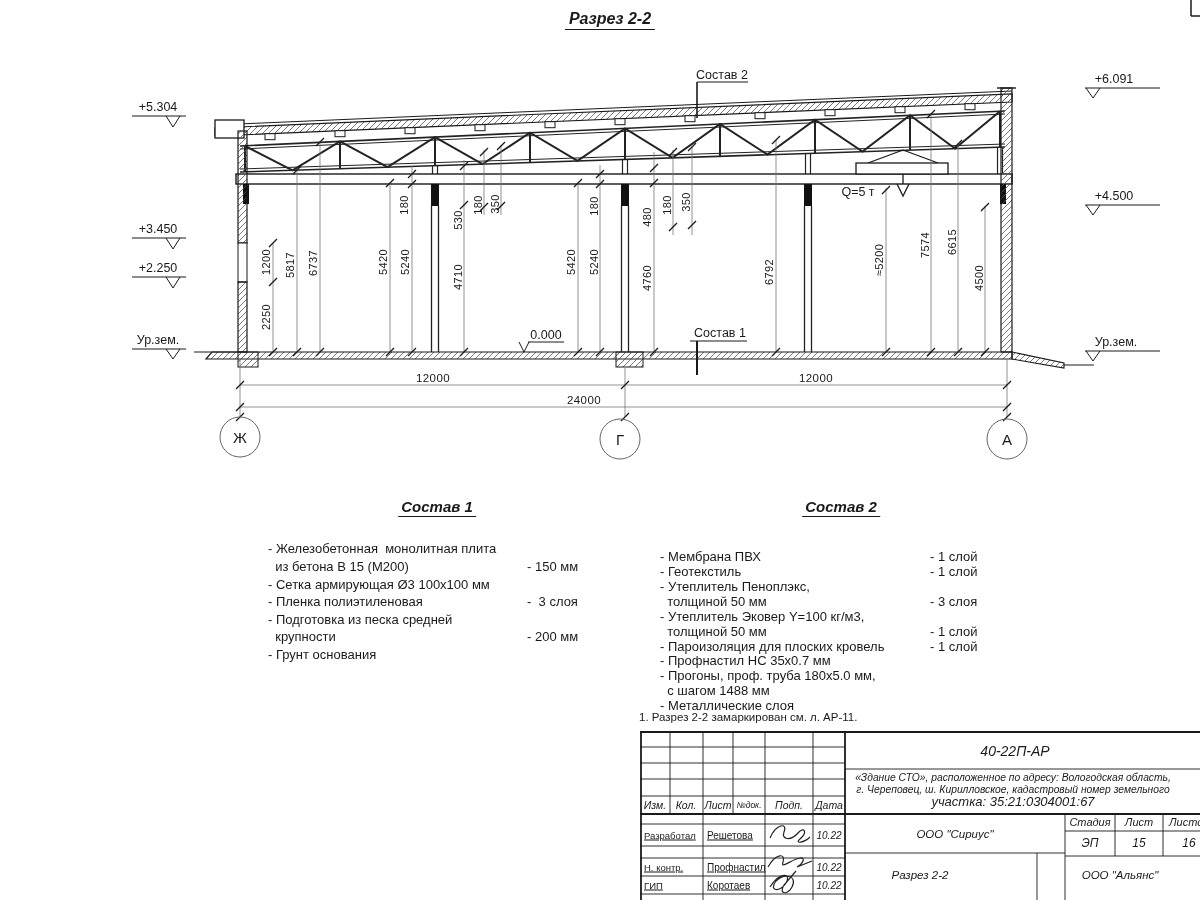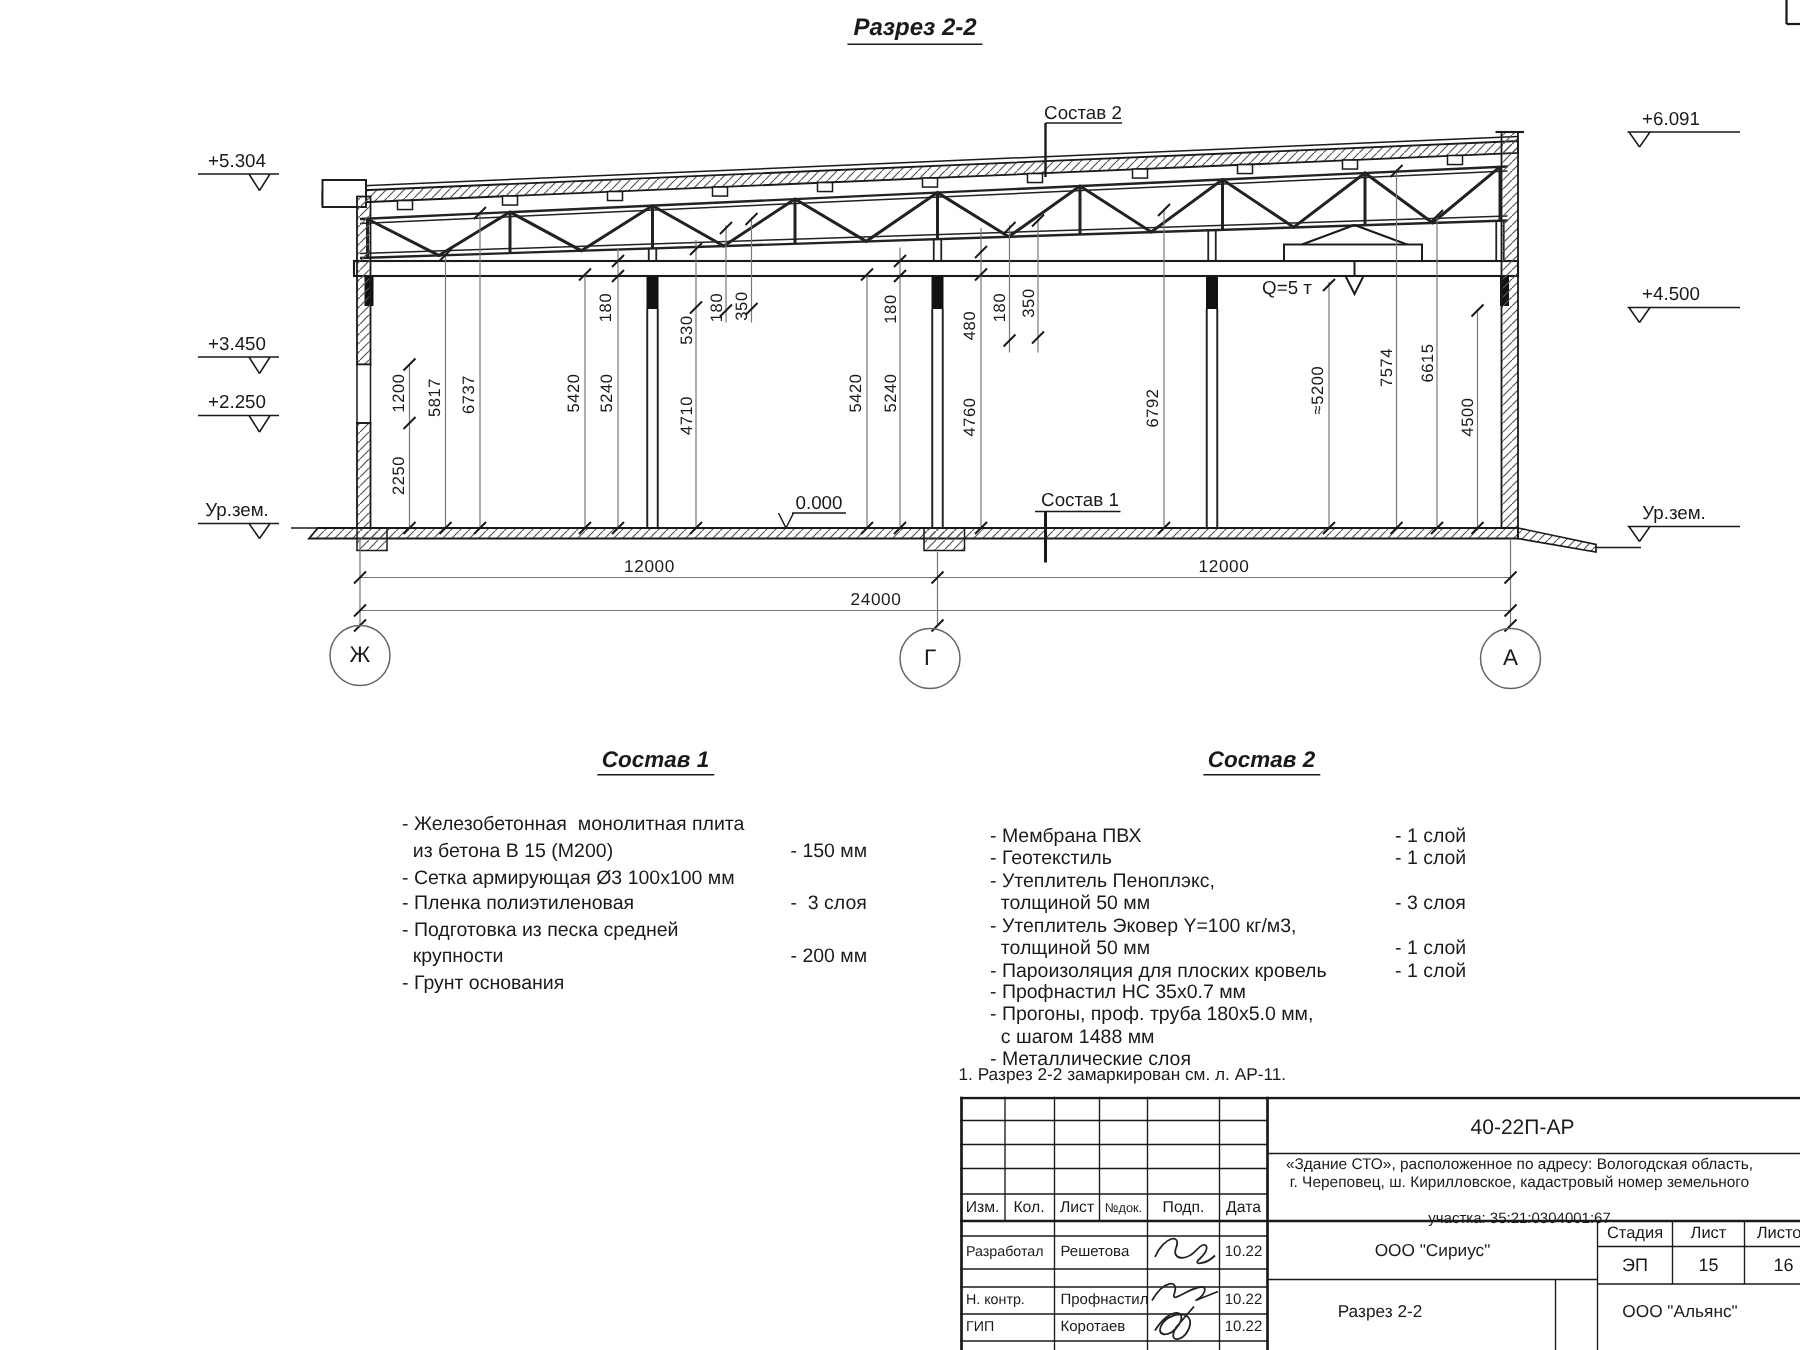--- a/index.html
+++ b/index.html
@@ -14,22 +14,22 @@
         transform:translate(-50%,-50%);}
   .elev{position:absolute;font-size:12.5px;white-space:nowrap;transform:translate(-50%,-50%);}
   .callout{position:absolute;font-size:12.5px;white-space:nowrap;transform:translate(-50%,-50%);}
   .axis-letter{position:absolute;font-size:15px;transform:translate(-50%,-50%);}
   .mat-head{position:absolute;font-size:15px;font-style:italic;font-weight:bold;
             border-bottom:1.4px solid #1a1a1a;transform:translateX(-50%);padding:0 3px 1px 3px;white-space:nowrap;}
   .mat-list{position:absolute;width:360px;}
   .mat-row{position:absolute;left:0;font-size:13px;white-space:pre;}
   .mat-val{position:absolute;top:0;white-space:pre;}
   .note{position:absolute;font-size:11.5px;white-space:nowrap;}
-  .tb-text{position:absolute;white-space:nowrap;transform:translate(-50%,-50%);}
-  .tb-left{position:absolute;white-space:nowrap;transform:translateY(-50%);}
+  .tb-text{position:absolute;white-space:nowrap;transform:translate(-50%,-50%);font-style:italic;}
+  .tb-left{position:absolute;white-space:nowrap;transform:translateY(-50%);text-decoration:underline;}
   svg{position:absolute;left:0;top:0;}
 </style>
 </head>
 <body>
 
 <svg width="1200" height="480" viewBox="0 0 1200 480">
   <defs>
     <pattern id="hatch" patternUnits="userSpaceOnUse" width="6" height="6">
       <path d="M0,6 L6,0" stroke="#555" stroke-width="0.8"></path>
     </pattern>
@@ -333,21 +333,21 @@
   <div class="tb-left" style="left:4px;top:136px;font-size:9.5px">Н. контр.</div>
   <div class="tb-left" style="left:67px;top:136px;font-size:10px">Профнастил</div>
   <div class="tb-text" style="left:189px;top:136px;font-size:10px">10.22</div>
   <div class="tb-left" style="left:4px;top:154px;font-size:9.5px">ГИП</div>
   <div class="tb-left" style="left:67px;top:154px;font-size:10px">Коротаев</div>
   <div class="tb-text" style="left:189px;top:154px;font-size:10px">10.22</div>
 
   <div class="tb-text" style="left:375px;top:20px;font-size:14px">40-22П-АР</div>
   <div class="tb-text" style="left:373px;top:46px;font-size:10.3px">«Здание СТО», расположенное по адресу: Вологодская область,</div>
   <div class="tb-text" style="left:373px;top:58px;font-size:10.3px">г. Череповец, ш. Кирилловское, кадастровый номер земельного</div>
-  <div class="tb-text" style="left:373px;top:82px;font-size:10px">участка: 35:21:0304001:67</div>
+  <div class="tb-text" style="left:373px;top:70px;font-size:13px">участка: 35:21:0304001:67</div>
 
   <div class="tb-text" style="left:315px;top:103px;font-size:11.5px">ООО "Сириус"</div>
   <div class="tb-text" style="left:280px;top:144px;font-size:11.5px">Разрез 2-2</div>
   <div class="tb-text" style="left:480px;top:144px;font-size:11.5px">ООО "Альянс"</div>
 
   <div class="tb-text" style="left:450px;top:91px;font-size:11px">Стадия</div>
   <div class="tb-text" style="left:499px;top:91px;font-size:11px">Лист</div>
   <div class="tb-text" style="left:549px;top:91px;font-size:11px">Листов</div>
   <div class="tb-text" style="left:450px;top:112px;font-size:12px">ЭП</div>
   <div class="tb-text" style="left:499px;top:112px;font-size:12px">15</div>

